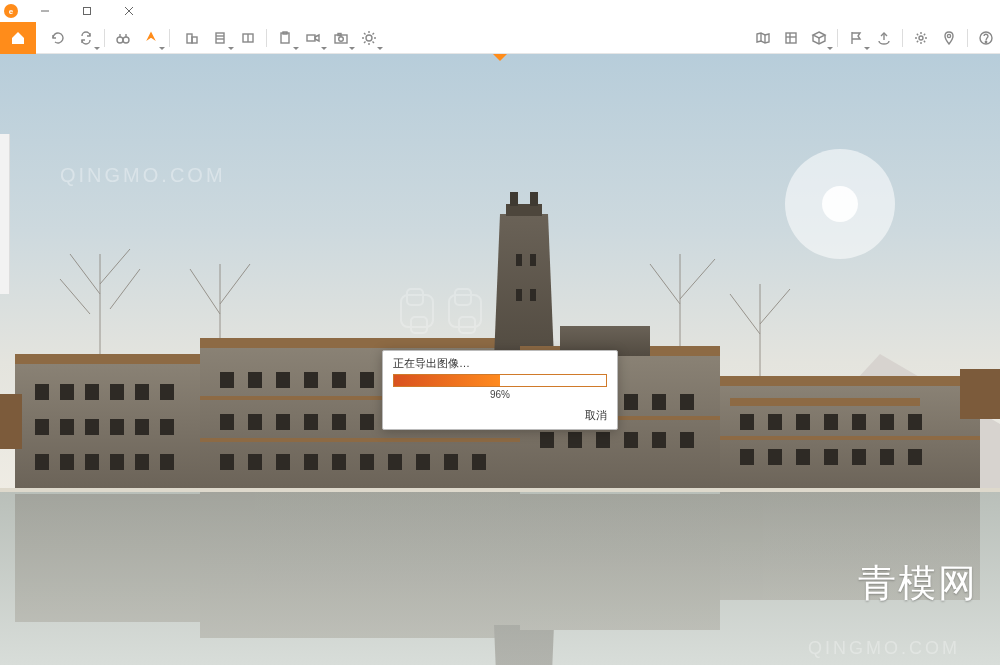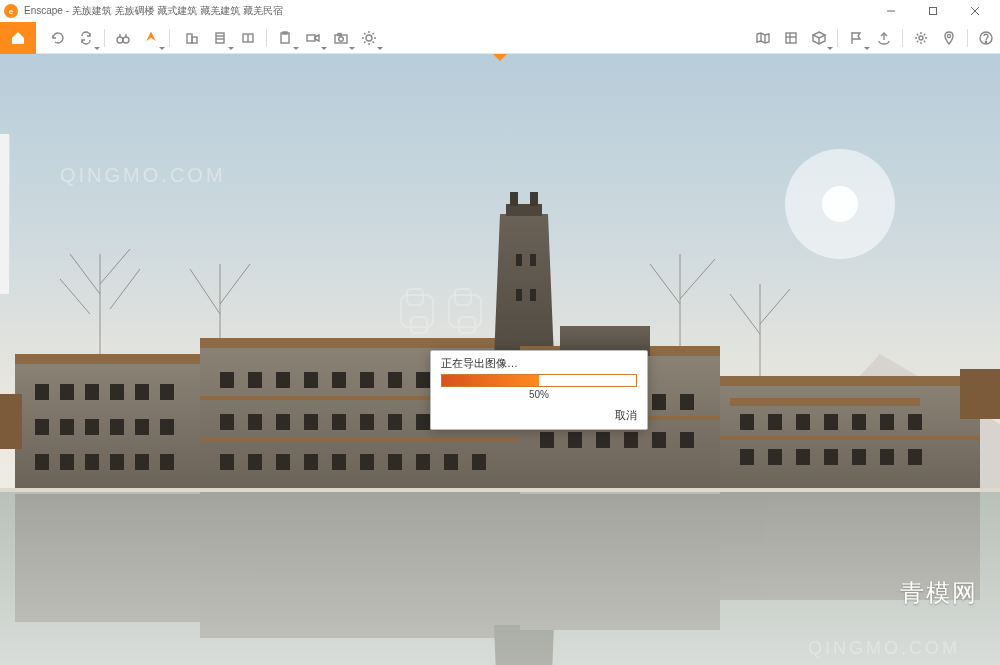--- a/index.html
+++ b/index.html
@@ -26,45 +26,44 @@
 .tb-sep { width: 1px; height: 18px; background: #ddd; margin: 0 4px; }
 .drop-ind { position: absolute; right: -2px; bottom: 0; width: 0; height: 0; border-left: 3px solid transparent; border-right: 3px solid transparent; border-top: 3px solid #888; }
 
 
 .viewport { position: absolute; top: 54px; left: 0; right: 0; bottom: 0; overflow: hidden; }
 .left-panel-tab { position: absolute; left: 0; top: 80px; width: 10px; height: 160px; background: #f2f2f2; border-right: 1px solid #ddd; }
 .render-scene { width: 100%; height: 100%; }
 .top-chevron { position: absolute; top: -3px; left: 50%; transform: translateX(-50%); width: 0; height: 0; border-left: 10px solid transparent; border-right: 10px solid transparent; border-top: 10px solid #ff8c1a; }
 
 
-.modal { position: absolute; top: 296px; left: 382px; width: 218px; background: #fff; border: 1px solid #bbb; border-radius: 2px; box-shadow: 0 2px 12px rgba(0,0,0,0.25); font-size: 11px; color: #333; margin-left: 48px; }
+.modal { position: absolute; top: 296px; left: 382px; width: 236px; background: #fff; border: 1px solid #bbb; border-radius: 2px; box-shadow: 0 2px 12px rgba(0,0,0,0.25); font-size: 11px; color: #333; }
 .modal .m-title { padding: 5px 10px 3px 10px; font-size: 11px; }
 .modal .m-bar-wrap { padding: 0 10px; }
 .modal .m-bar { height: 13px; border: 1px solid #d07a2a; background: #fff; position: relative; overflow: hidden; }
 .modal .m-bar-fill { height: 100%; width: 50%; background: linear-gradient(90deg,#d9521f 0%,#ff8a1e 100%); }
 .modal .m-pct { text-align: center; font-size: 10px; color: #444; padding: 2px 0 4px 0; }
 .modal .m-footer { padding: 4px 10px 6px 14px; text-align: right; }
 .modal .m-cancel { display: inline-block; font-size: 11px; color: #333; }
 
 
 .wm-tl { position: absolute; top: 110px; left: 60px; font-size: 20px; letter-spacing: 3px; color: rgba(255,255,255,0.35); font-weight: 300; }
 .wm-mid { position: absolute; top: 240px; left: 400px; display: flex; gap: 14px; opacity: 0.25; }
 .wm-box { width: 34px; height: 34px; border: 2px solid #fff; border-radius: 8px; position: relative; }
 .wm-box::before, .wm-box::after { content: ""; position: absolute; width: 14px; height: 14px; border: 2px solid #fff; border-radius: 5px; }
 .wm-box::before { top: -8px; left: 4px; } .wm-box::after { bottom: -8px; right: 4px; }
-.wm-logo { position: absolute; right: 22px; bottom: 56px; font-size: 24px; color: #fff; font-family: Liberation Sans, sans-serif; letter-spacing: 2px; text-shadow: 0 1px 2px rgba(0,0,0,.3); }
+.wm-logo { position: absolute; right: 22px; bottom: 56px; font-size: 38px; color: #fff; font-family: Liberation Sans, sans-serif; letter-spacing: 2px; text-shadow: 0 1px 2px rgba(0,0,0,.3); }
 .wm-id { position: absolute; right: 22px; bottom: 28px; font-size: 18px; color: #fff; font-family: sans-serif; letter-spacing: 1px; text-shadow: 0 1px 2px rgba(0,0,0,.3); }
 .wm-br { position: absolute; right: 40px; bottom: 6px; font-size: 18px; letter-spacing: 3px; color: rgba(255,255,255,0.3); }
 </style>
 </head>
 <body>
 
 <div class="title-bar">
   <div class="app-icon">e</div>
-  <div class="title-text">Enscape - 羌族建筑 羌族碉楼 藏式建筑 藏羌建筑 藏羌民宿</div>
   <div class="win-controls">
     <div class="win-btn">
         <svg viewBox="0 0 10 10">
           <line x1="1" y1="5" x2="9" y2="5" stroke="#666"></line>
         </svg>
       </div>
     <div class="win-btn">
         <svg viewBox="0 0 10 10">
           <rect x="1.5" y="1.5" width="7" height="7" fill="none" stroke="#666"></rect>
         </svg>
@@ -427,18 +426,18 @@
   <div class="wm-br">QINGMO.COM</div>
 
   
   <div class="modal">
     <div class="m-title">正在导出图像…</div>
     <div class="m-bar-wrap">
       <div class="m-bar">
         <div class="m-bar-fill"></div>
       </div>
     </div>
-    <div class="m-pct">50%</div>
+    <div class="m-pct">96%</div>
     <div class="m-footer">
       <span class="m-cancel">取消</span>
     </div>
   </div>
 </div>
 
 </body></html>

